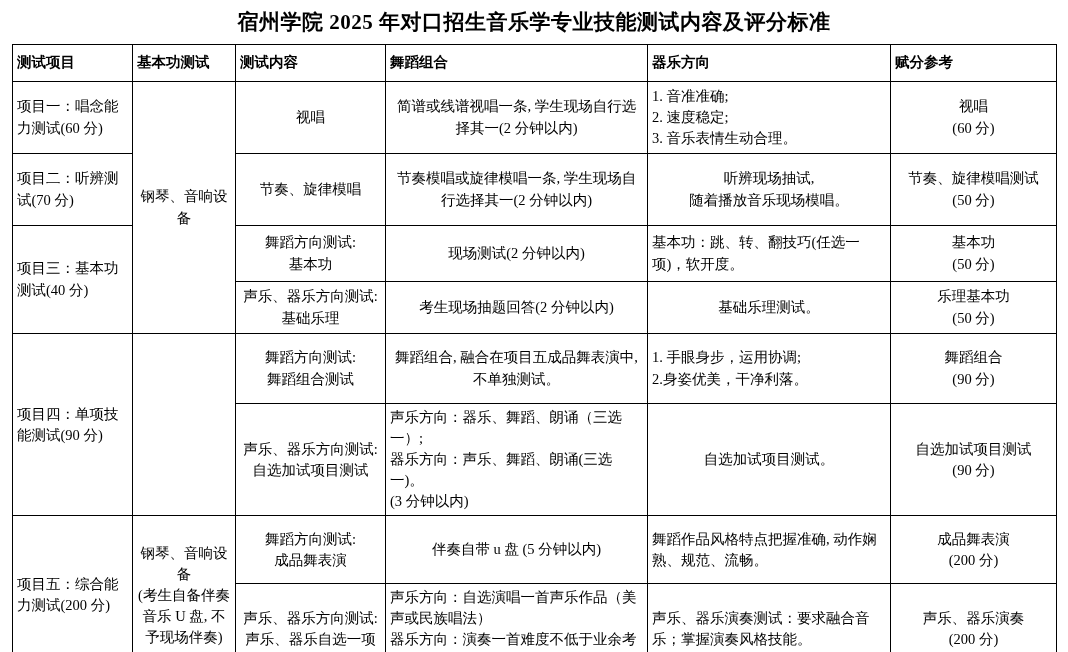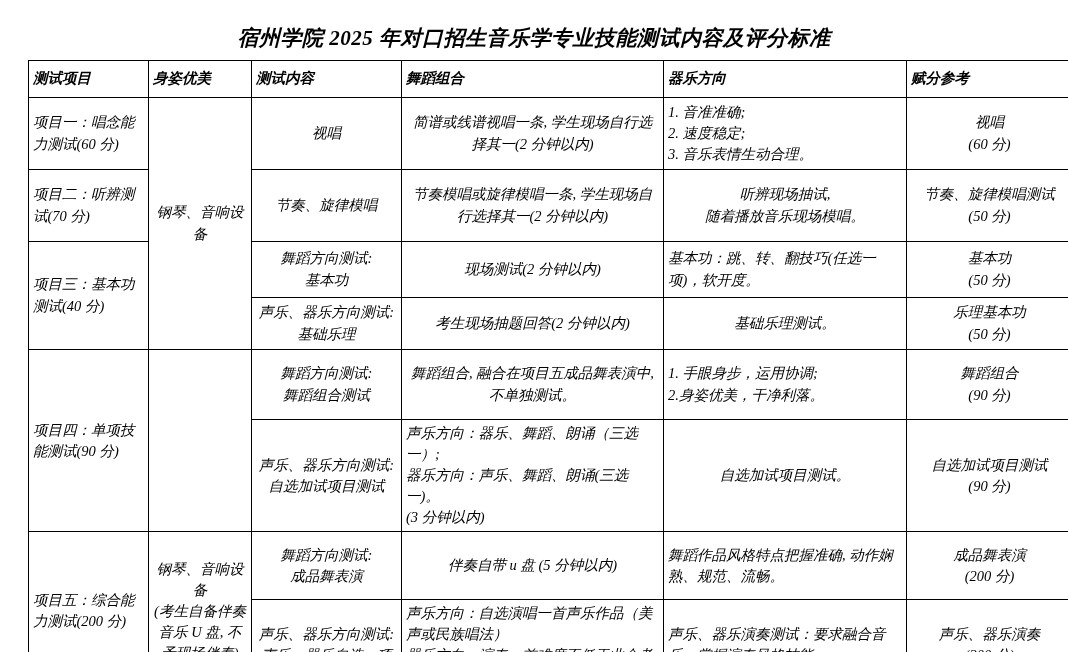--- a/index.html
+++ b/index.html
@@ -12,22 +12,21 @@
     height: 652px;
     font-family: "Liberation Serif", "DejaVu Serif", serif;
     color: #000000;
     overflow: hidden;
   }
   .page {
     width: 1068px;
     height: 620px;
     position: relative;
     box-sizing: border-box;
-    padding: 16px;
-    font-style: italic;
+    padding: 0;
   }
   .doc-title {
     text-align: center;
     font-size: 21px;
     font-weight: bold;
     letter-spacing: 0.5px;
     padding-top: 8px;
     padding-bottom: 8px;
     font-family: "Liberation Serif", "DejaVu Serif", serif;
   }
@@ -74,21 +73,21 @@
       <col class="c1">
         <col class="c2">
         <col class="c3">
         <col class="c4">
         <col class="c5">
         <col class="c6">
     </colgroup>
     <thead>
       <tr>
         <td>测试项目</td>
-        <td>身姿优美</td>
+        <td>基本功测试</td>
         <td>测试内容</td>
         <td>舞蹈组合</td>
         <td>器乐方向</td>
         <td>赋分参考</td>
       </tr>
     </thead>
     <tbody>
 
       <tr style="height:72px;">
         <td class="c-left cell">项目一：唱念能力测试(60 分)</td>

